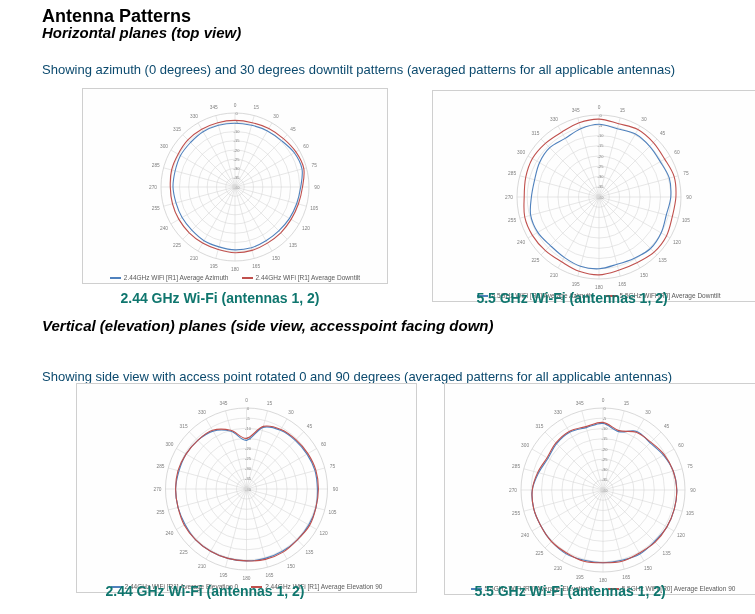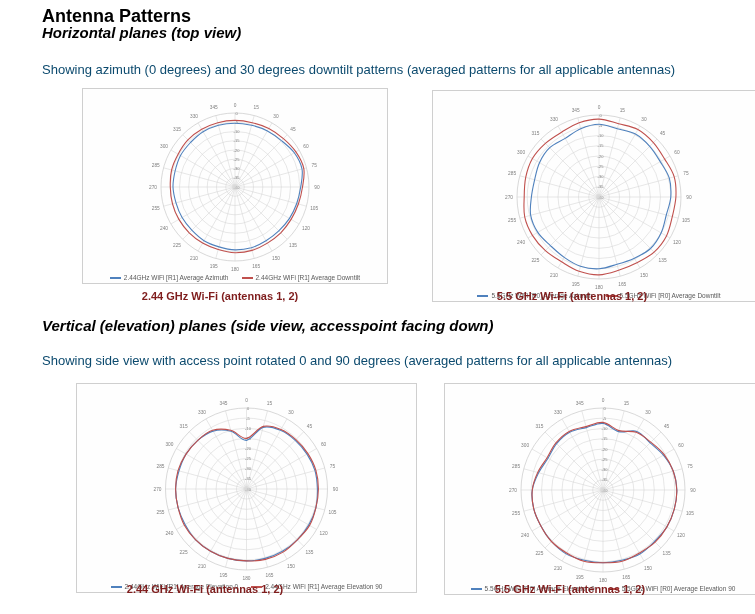--- a/index.html
+++ b/index.html
@@ -7,37 +7,37 @@
     width:755px;height:614px;position:relative;overflow:hidden;
     background:#ffffff;font-family:"Liberation Sans",sans-serif;color:#1a1a1a;
   }
   .abs{position:absolute;}
   .page-title{left:42px;top:6px;font-size:18px;font-weight:bold;color:#000;}
   .sec-heading{left:42px;font-size:15px;font-weight:bold;color:#000;font-style:italic;}
   .sec-desc{left:42px;font-size:13px;color:#0c4a6e;margin-top:17px;}
   #h-heading{top:24px;}
   #h-desc{top:45px;}
   #v-heading{top:317px;}
-  #v-desc{top:336px;text-align:center;}
+  #v-desc{top:352px;text-align:center;}
   .panel{
     position:absolute;border:1px solid #cfcfcf;background:#fefefe;box-sizing:border-box;
   }
   #panel-0{left:42px;top:72px;width:306px;height:196px;}
   #panel-1{left:392px;top:74px;width:334px;height:212px;}
   #panel-2{left:36px;top:367px;width:341px;height:210px;}
   #panel-3{left:404px;top:367px;width:318px;height:212px;}
   .panel svg{display:block;position:absolute;left:0;top:0;}
   .legend{
     position:absolute;left:0;right:0;bottom:2px;display:flex;justify-content:center;
     align-items:center;gap:13px;font-size:6.5px;color:#595959;white-space:nowrap;
   }
   .legend .item{display:flex;align-items:center;gap:3px;}
   .legend .sw{display:inline-block;width:11px;height:2px;}
   .caption{
-    position:absolute;width:320px;text-align:center;font-size:11px;font-weight:bold;color:#7f1d1d;
+    position:absolute;width:320px;text-align:center;font-size:14px;font-weight:bold;color:#0f766e;
   }
   #cap-0{left:60px;top:290px;}
   #cap-1{left:412px;top:290px;}
   #cap-2{left:45px;top:583px;}
   #cap-3{left:410px;top:583px;}
 </style>
 </head>
 <body>
 
 <div class="abs page-title">Antenna Patterns</div>

